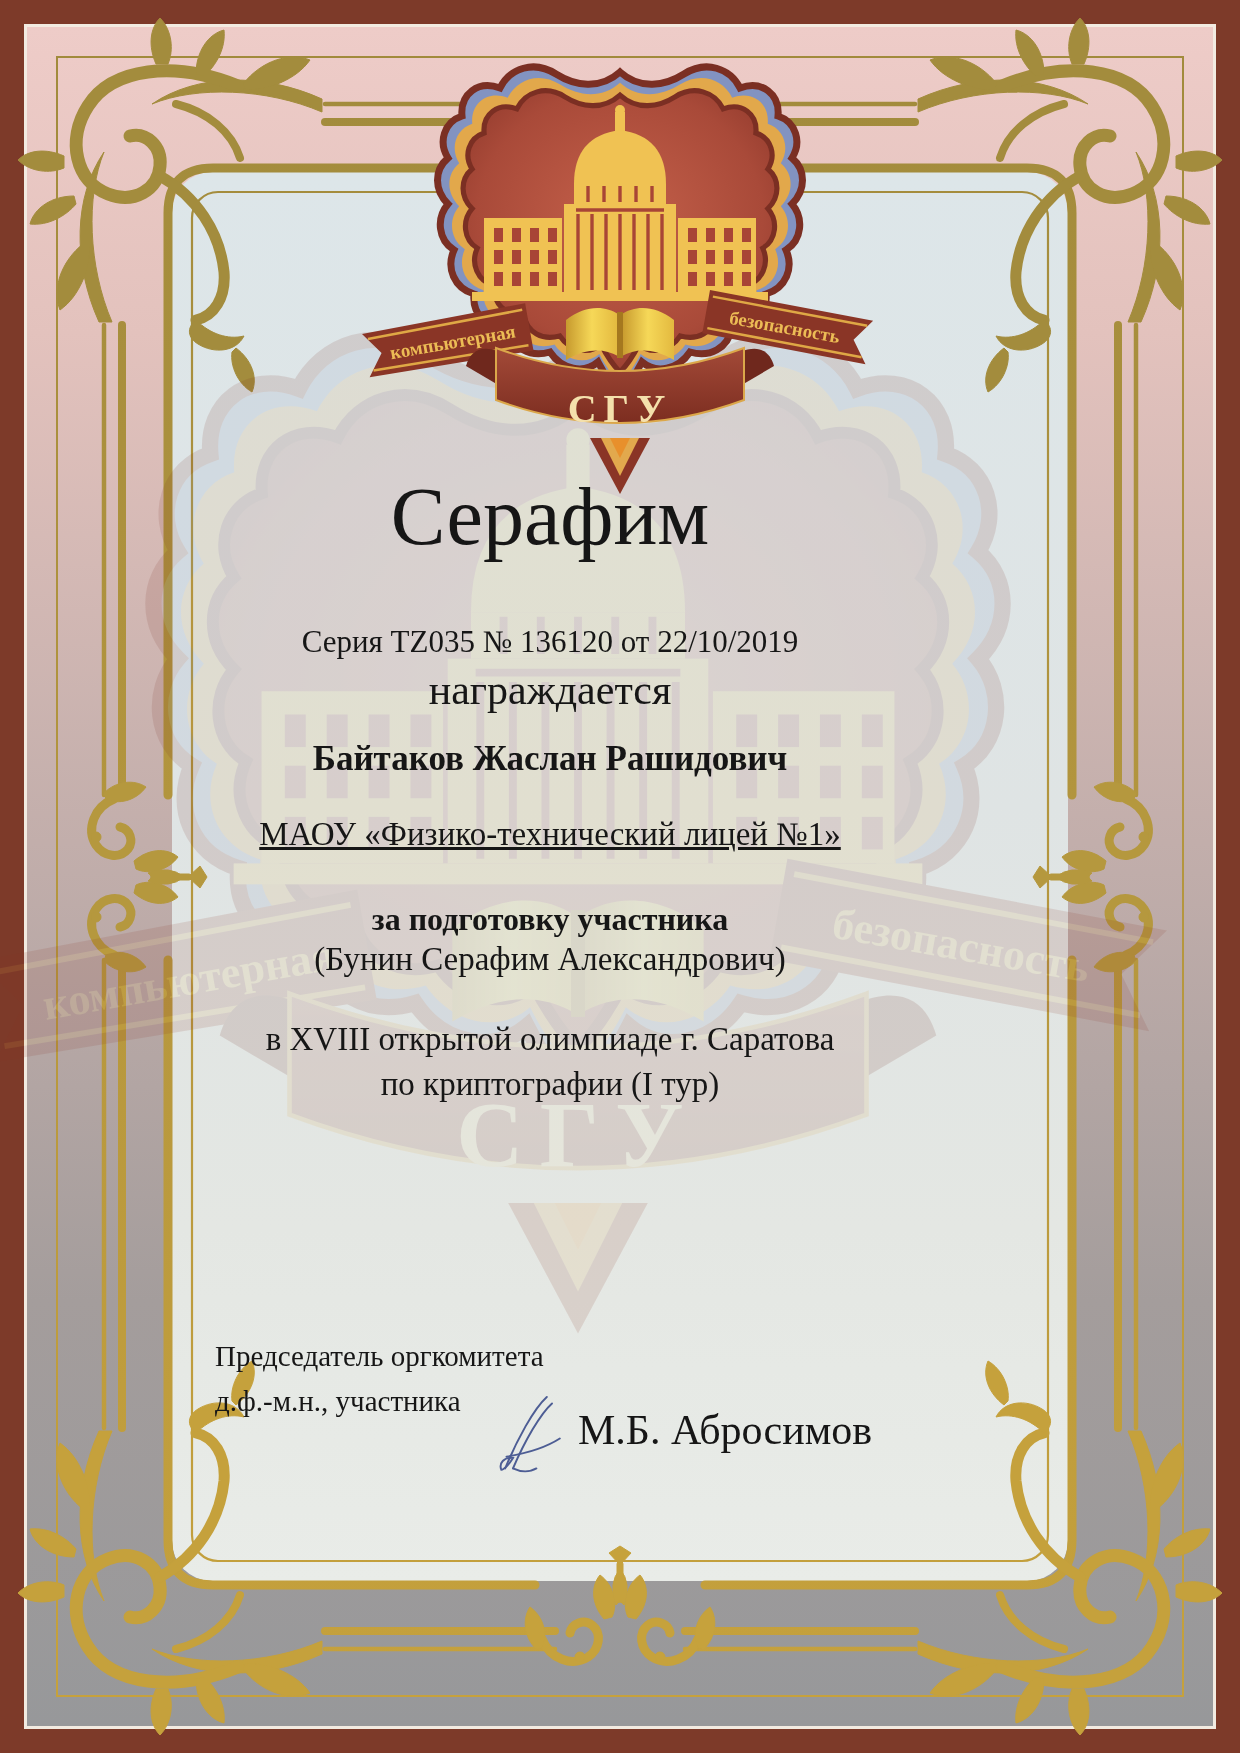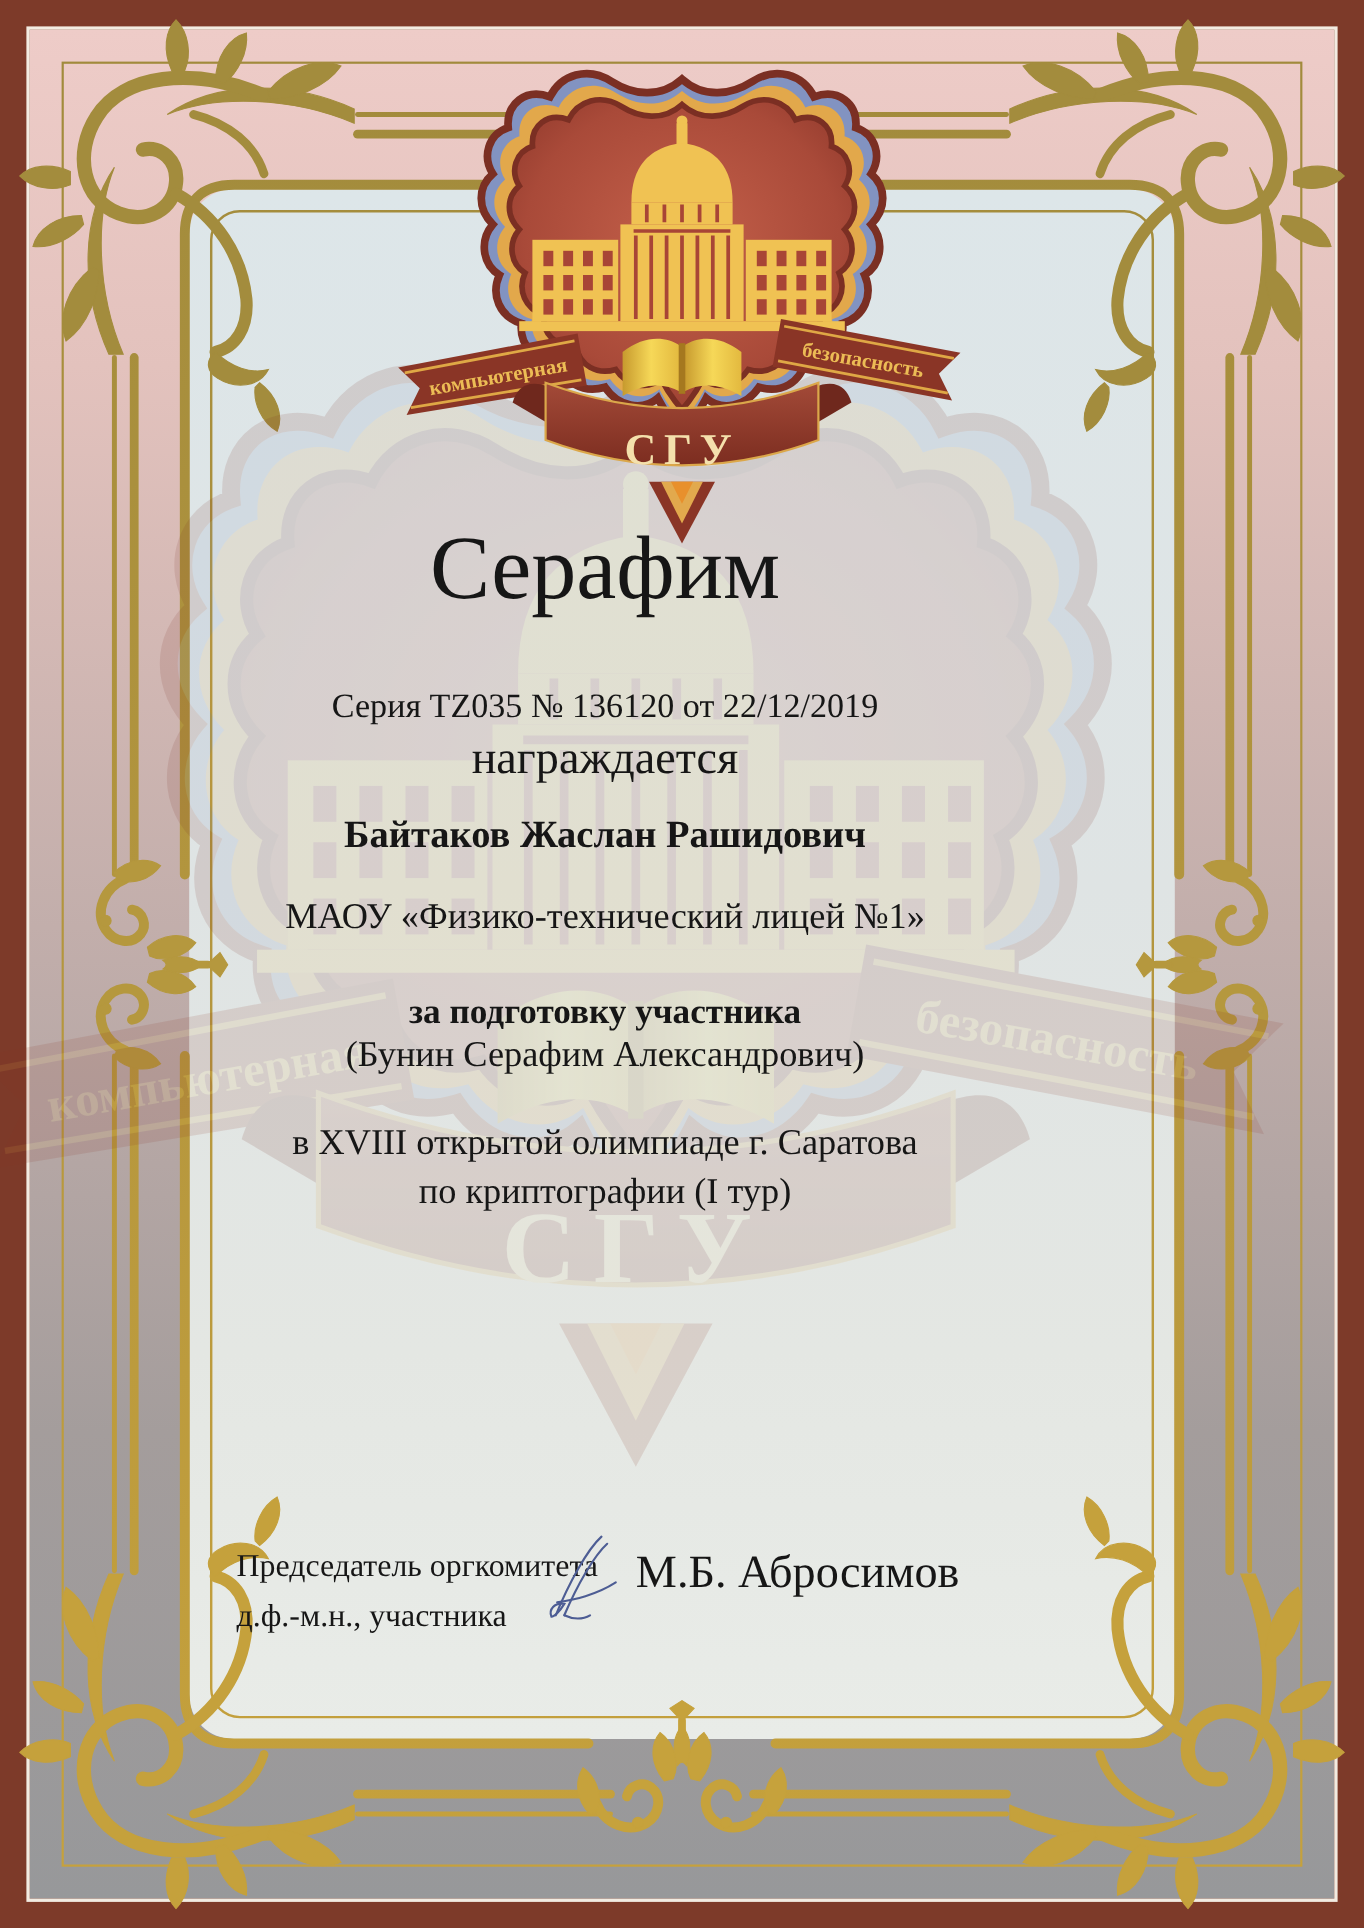--- a/index.html
+++ b/index.html
@@ -18,26 +18,26 @@
     background:linear-gradient(180deg,#dde6e9 0%,#dfe4e4 45%,#e4e7e3 75%,#e9ece8 100%);
   }
   .frame-svg{position:absolute;left:0;top:0;width:1240px;height:1753px;pointer-events:none;}
   .watermark{position:absolute;left:-27px;top:305px;width:1210px;height:1047px;opacity:.13;pointer-events:none;}
   .crest{position:absolute;left:360px;top:52px;width:520px;height:450px;}
   .textcol{position:absolute;left:50px;width:1000px;text-align:center;white-space:nowrap;}
   .t-title{top:474px;font-size:82px;line-height:1.05;}
   .t-serial{top:624px;font-size:31px;}
   .t-award{top:666px;font-size:42px;}
   .t-name{top:739px;font-size:35px;font-weight:bold;}
-  .t-org{top:816px;font-size:33px;}
+  .t-org{top:816px;font-size:33px;text-decoration:underline;}
   .t-reason{top:901px;font-size:32px;font-weight:bold;}
   .t-part{top:941px;font-size:33px;}
   .t-ev1{top:1021px;font-size:33px;}
   .t-ev2{top:1066px;font-size:33px;}
-  .signer-role{position:absolute;left:215px;top:1402px;font-size:29px;line-height:1.55;text-align:left;}
+  .signer-role{position:absolute;left:215px;top:1334px;font-size:29px;line-height:1.55;text-align:left;}
   .signature{position:absolute;left:487px;top:1390px;width:78px;height:88px;}
   .signer-name{position:absolute;left:578px;top:1406px;font-size:42px;}
 </style>
 </head>
 <body>
 
 <div class="certificate">
 
   <div class="band"></div>
   <div class="cream-line"></div>
@@ -348,21 +348,21 @@
     </g>
 
     <g>
       <path d="M230,386 L260,442 L290,386 Z" fill="#8a3526"></path>
       <path d="M241,386 L260,424 L279,386 Z" fill="#e2a94d"></path>
       <path d="M250,386 L260,406 L270,386 Z" fill="#e8902c"></path>
     </g>
   </svg>
 
   <div class="textcol t-title">Серафим</div>
-  <div class="textcol t-serial">Серия TZ035 № 136120 от 22/12/2019</div>
+  <div class="textcol t-serial">Серия TZ035 № 136120 от 22/10/2019</div>
   <div class="textcol t-name">Байтаков Жаслан Рашидович</div>
   <div class="textcol t-award">награждается</div>
   <div class="textcol t-org">МАОУ «Физико-технический лицей №1»</div>
   <div class="textcol t-reason">за подготовку участника</div>
   <div class="textcol t-part">(Бунин Серафим Александрович)</div>
   <div class="textcol t-ev2">по криптографии (I тур)</div>
   <div class="textcol t-ev1">в XVIII открытой олимпиаде г. Саратова</div>
 
   <div class="signer-role">
     <div>Председатель оргкомитета</div>

